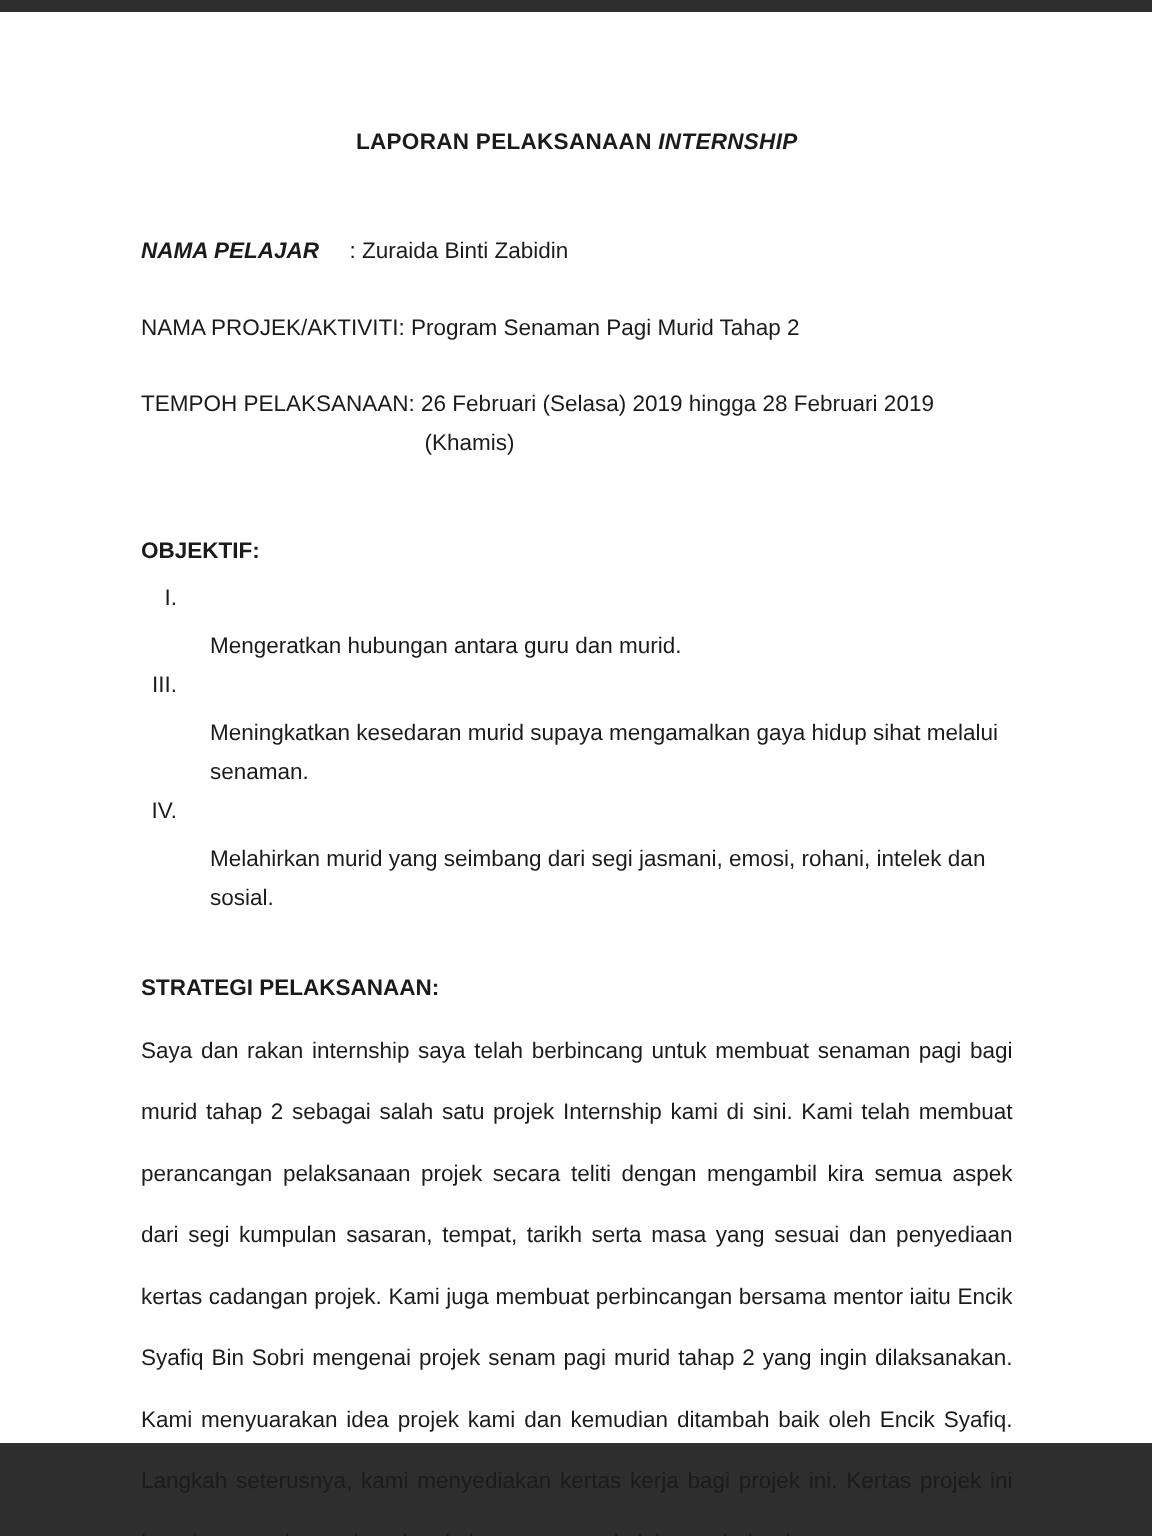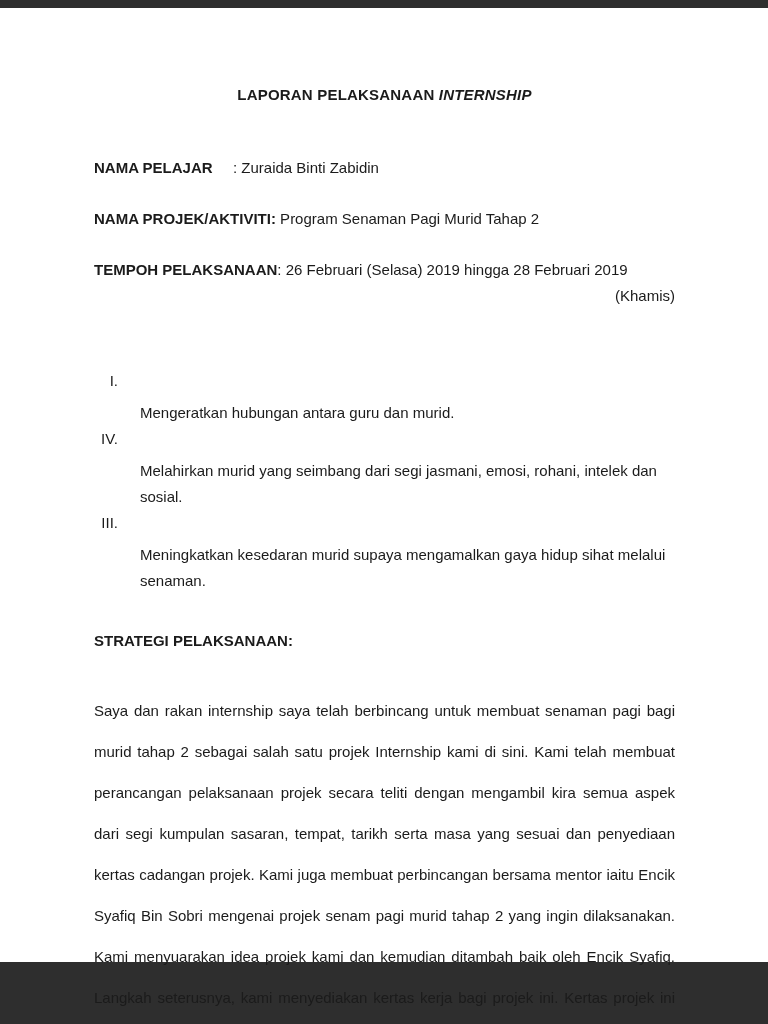--- a/index.html
+++ b/index.html
@@ -35,44 +35,44 @@
   }
   .title .em { font-style: italic; }
   .field-row {
     margin-bottom: 33px;
     line-height: 18px;
   }
   .flabel {
     display: inline-block;
     width: 139px;
     font-weight: bold;
+    font-style: italic;
   }
-  .inline-label { font-weight: bold; }
+  .inline-label { font-weight: normal; }
   .tempoh-line2 {
     margin-left: 189px;
     margin-top: 8px;
     line-height: 18px;
-    text-align: right;
   }
   .heading {
     font-weight: bold;
     line-height: 18px;
   }
   .objektif-list { margin-top: 9px; margin-bottom: 38px; }
   .objektif-item {
     display: flex;
     line-height: 26px;
   }
   .objektif-item .num {
     flex: 0 0 24px;
     text-align: right;
     margin-right: 22px;
   }
   .objektif-item .txt { flex: 1; margin-top: 32px; }
-  .strategi-heading { margin-bottom: 40px; }
+  .strategi-heading { margin-bottom: 12px; }
   .body-paragraph {
     text-align: justify;
     line-height: 41px;
   }
 </style>
 </head>
 <body>
 
 <div class="viewer">
   <div class="page">
@@ -89,33 +89,34 @@
       <span class="inline-label">NAMA PROJEK/AKTIVITI:</span><span class="fvalue"> Program Senaman Pagi Murid Tahap 2</span>
     </div>
 
     <div class="field-row" style="margin-bottom: 16px;">
       <span class="inline-label">TEMPOH PELAKSANAAN</span><span class="fvalue">: 26 Februari (Selasa) 2019 hingga 28 Februari 2019</span>
       <div class="tempoh-line2">(Khamis)</div>
     </div>
 
     <div style="height: 38px;"></div>
 
+    <div class="heading">OBJEKTIF:</div>
 
     <div class="objektif-list">
       <div class="objektif-item">
         <span class="num">I.</span>
         <span class="txt">Mengeratkan hubungan antara guru dan murid.</span>
       </div>
       <div class="objektif-item">
+        <span class="num">III.</span>
+        <span class="txt">Meningkatkan kesedaran murid supaya mengamalkan gaya hidup sihat melalui senaman.</span>
+      </div>
+      <div class="objektif-item">
         <span class="num">IV.</span>
         <span class="txt">Melahirkan murid yang seimbang dari segi jasmani, emosi, rohani, intelek dan sosial.</span>
-      </div>
-      <div class="objektif-item">
-        <span class="num">III.</span>
-        <span class="txt">Meningkatkan kesedaran murid supaya mengamalkan gaya hidup sihat melalui senaman.</span>
       </div>
     </div>
 
     <div class="heading strategi-heading">STRATEGI PELAKSANAAN:</div>
 
     <p class="body-paragraph">Saya dan rakan internship saya telah berbincang untuk membuat senaman pagi bagi murid tahap 2 sebagai salah satu projek Internship kami di sini. Kami telah membuat perancangan pelaksanaan projek secara teliti dengan mengambil kira semua aspek dari segi kumpulan sasaran, tempat, tarikh serta masa yang sesuai dan penyediaan kertas cadangan projek. Kami juga membuat perbincangan bersama mentor iaitu Encik Syafiq Bin Sobri mengenai projek senam pagi murid tahap 2 yang ingin dilaksanakan.  Kami menyuarakan idea projek kami dan kemudian ditambah baik oleh Encik Syafiq.  Langkah seterusnya, kami menyediakan kertas kerja bagi projek ini. Kertas projek ini bertujuan untuk mendapatkan kebenaran serta kelulusan daripada</p>
 
   </div>
 </div>
 

